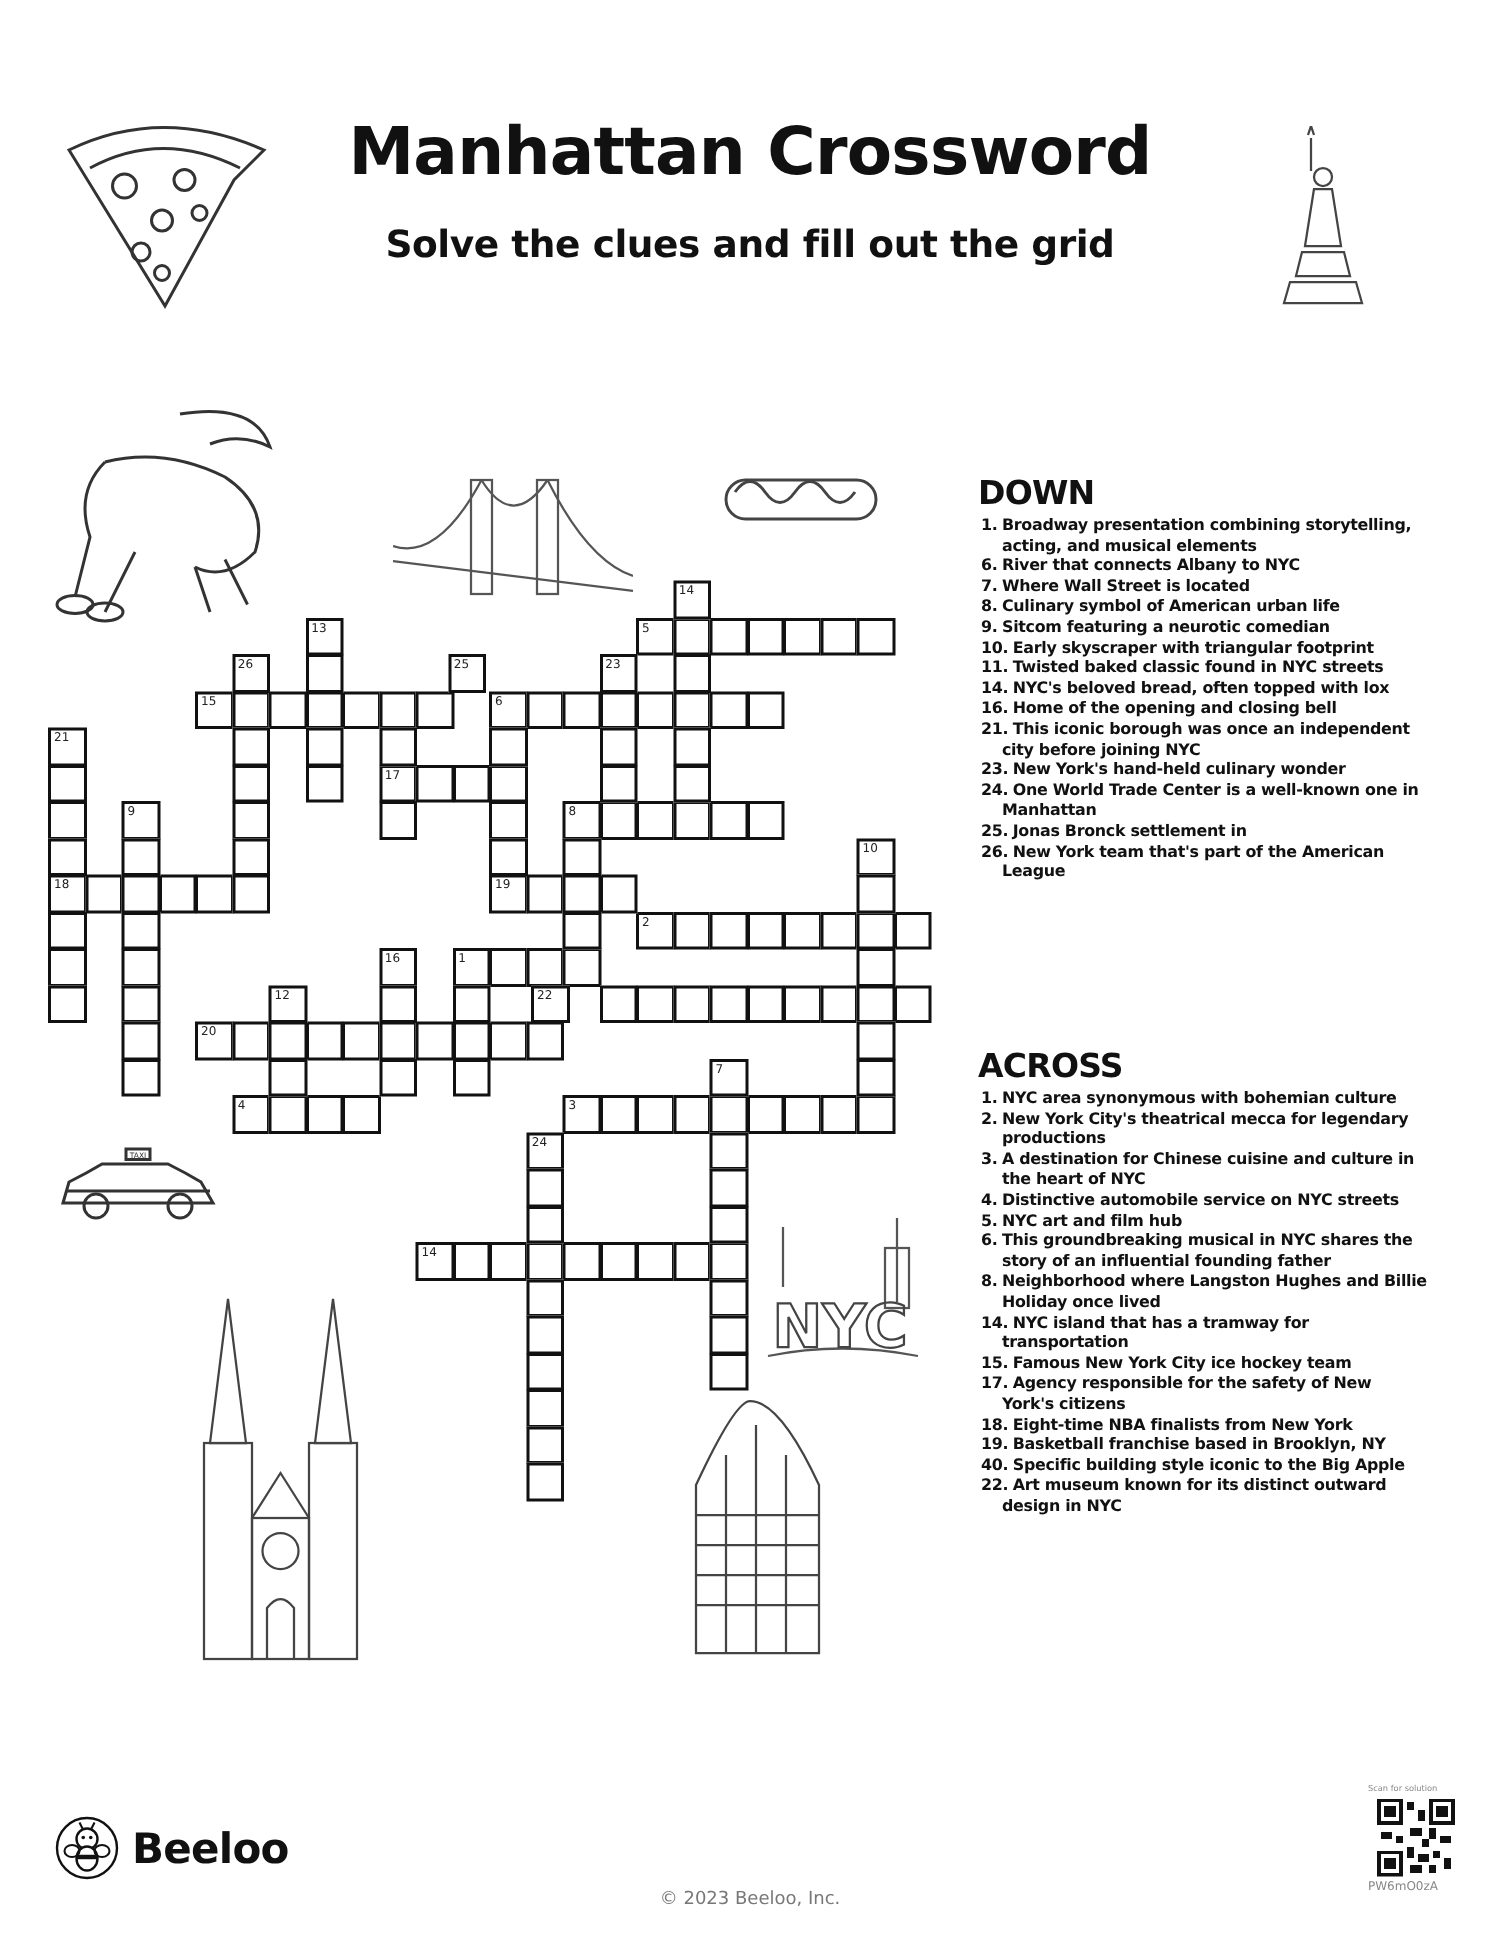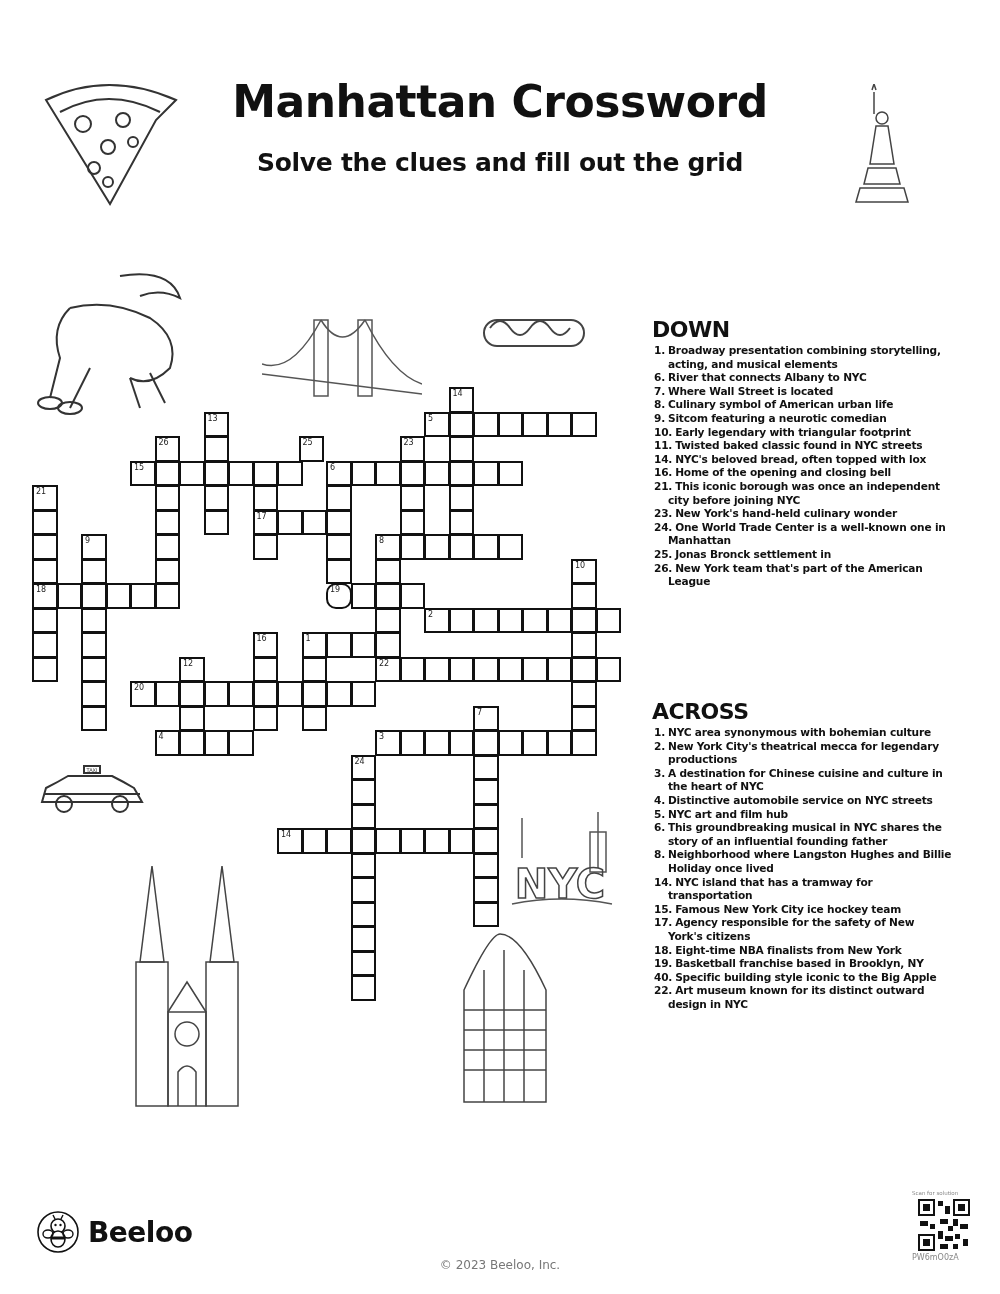--- a/index.html
+++ b/index.html
@@ -212,39 +212,39 @@
     <div class="cell" style="left: 301.5px; top: 509.5px;"></div>
     <div class="cell" style="left: 326px; top: 509.5px;"></div>
     <div class="cell" style="left: 32px; top: 583px;">
       <span class="num">18</span>
     </div>
     <div class="cell" style="left: 56.5px; top: 583px;"></div>
     <div class="cell" style="left: 81px; top: 583px;"></div>
     <div class="cell" style="left: 105.5px; top: 583px;"></div>
     <div class="cell" style="left: 130px; top: 583px;"></div>
     <div class="cell" style="left: 154.5px; top: 583px;"></div>
-    <div class="cell" style="left: 326px; top: 583px; border-radius: 10px;">
+    <div class="cell" style="left: 326px; top: 583px;">
       <span class="num">19</span>
     </div>
     <div class="cell" style="left: 350.5px; top: 583px;"></div>
     <div class="cell" style="left: 375px; top: 583px;"></div>
     <div class="cell" style="left: 399.5px; top: 583px;"></div>
     <div class="cell" style="left: 130px; top: 681px;">
       <span class="num">20</span>
     </div>
     <div class="cell" style="left: 154.5px; top: 681px;"></div>
     <div class="cell" style="left: 179px; top: 681px;"></div>
     <div class="cell" style="left: 203.5px; top: 681px;"></div>
     <div class="cell" style="left: 228px; top: 681px;"></div>
     <div class="cell" style="left: 252.5px; top: 681px;"></div>
     <div class="cell" style="left: 277px; top: 681px;"></div>
     <div class="cell" style="left: 301.5px; top: 681px;"></div>
     <div class="cell" style="left: 326px; top: 681px;"></div>
     <div class="cell" style="left: 350.5px; top: 681px;"></div>
-    <div class="cell" style="left: 375px; top: 656.5px; text-align: center;">
+    <div class="cell" style="left: 354px; top: 656.5px; text-align: center;">
       <span class="num">22</span>
     </div>
     <div class="cell" style="left: 399.5px; top: 656.5px;"></div>
     <div class="cell" style="left: 424px; top: 656.5px;"></div>
     <div class="cell" style="left: 448.5px; top: 656.5px;"></div>
     <div class="cell" style="left: 473px; top: 656.5px;"></div>
     <div class="cell" style="left: 497.5px; top: 656.5px;"></div>
     <div class="cell" style="left: 522px; top: 656.5px;"></div>
     <div class="cell" style="left: 546.5px; top: 656.5px;"></div>
     <div class="cell" style="left: 571px; top: 656.5px;"></div>
@@ -342,21 +342,21 @@
   </div>
 
 <div class="clues" id="down">
   <h2>DOWN</h2>
   <div id="down-list">
       <p class="clue"><span class="n">1.</span><span>Broadway presentation combining storytelling, acting, and musical elements</span></p>
       <p class="clue"><span class="n">6.</span><span>River that connects Albany to NYC</span></p>
       <p class="clue"><span class="n">7.</span><span>Where Wall Street is located</span></p>
       <p class="clue"><span class="n">8.</span><span>Culinary symbol of American urban life</span></p>
       <p class="clue"><span class="n">9.</span><span>Sitcom featuring a neurotic comedian</span></p>
-      <p class="clue"><span class="n">10.</span><span>Early legendary with triangular footprint</span></p>
+      <p class="clue"><span class="n">10.</span><span>Early skyscraper with triangular footprint</span></p>
       <p class="clue"><span class="n">11.</span><span>Twisted baked classic found in NYC streets</span></p>
       <p class="clue"><span class="n">14.</span><span>NYC's beloved bread, often topped with lox</span></p>
       <p class="clue"><span class="n">16.</span><span>Home of the opening and closing bell</span></p>
       <p class="clue"><span class="n">21.</span><span>This iconic borough was once an independent city before joining NYC</span></p>
       <p class="clue"><span class="n">23.</span><span>New York's hand-held culinary wonder</span></p>
       <p class="clue"><span class="n">24.</span><span>One World Trade Center is a well-known one in Manhattan</span></p>
       <p class="clue"><span class="n">25.</span><span>Jonas Bronck settlement in</span></p>
       <p class="clue"><span class="n">26.</span><span>New York team that's part of the American League</span></p>
     </div>
 </div>

